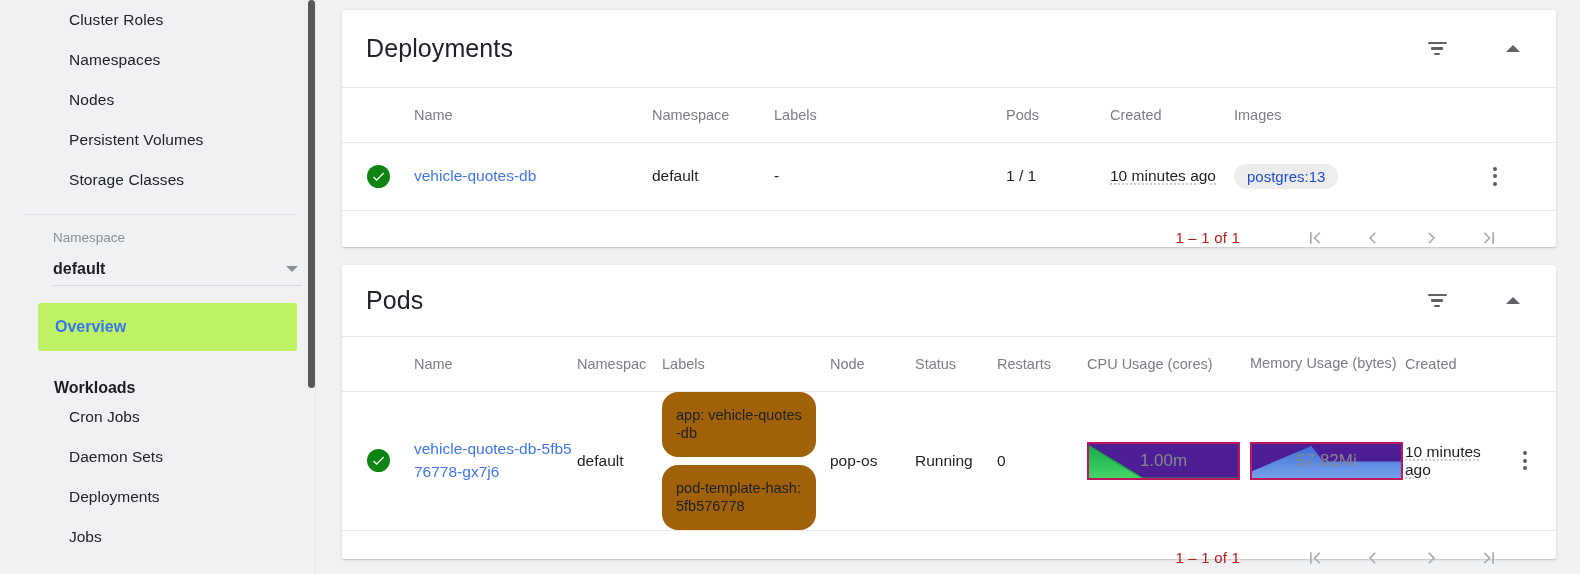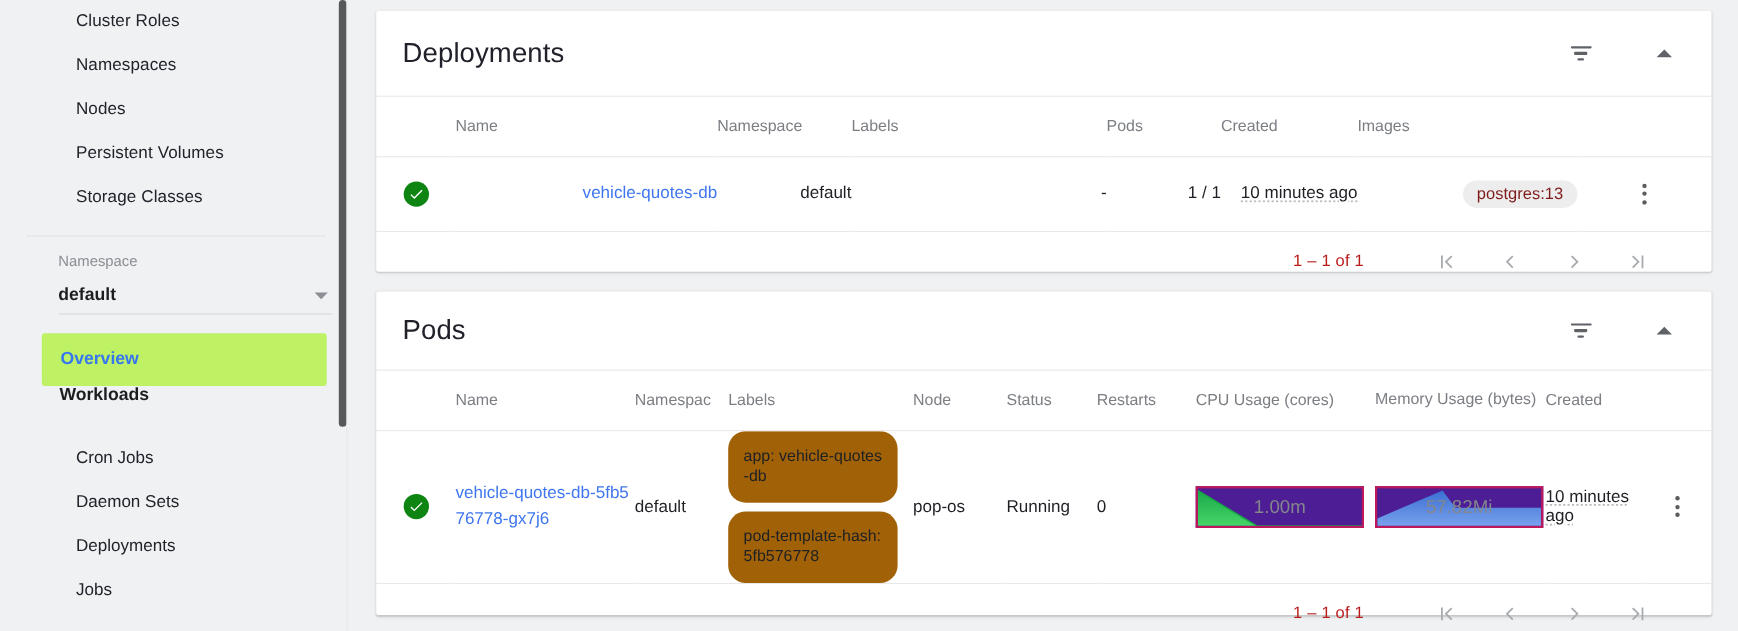--- a/index.html
+++ b/index.html
@@ -51,21 +51,21 @@
     border-right: 6px solid transparent;
     border-top: 6px solid #8c8f94;
   }
   .nav-sel {
     margin: 17px 19px 0 14px;
     height: 48px; background: #bef264; border-radius: 3px;
     display: flex; align-items: center; padding-left: 17px;
     font-size: 16px; color: #3676f0; font-weight: 600; cursor: pointer;
   }
   .nav-group {
-    height: 46px; display: flex; align-items: flex-start;
+    height: 46px; display: flex; align-items: flex-end;
     padding-left: 30px; font-size: 16px; font-weight: 700; color: #1c1d21;
     cursor: pointer;
   }
   .nav-sub {
     height: 40px; display: flex; align-items: center;
     padding-left: 45px; font-size: 15.5px; color: #22232a; cursor: pointer;
   }
   #sidebar-scrollbar {
     position: absolute; left: 284px; top: 0;
     width: 7px; height: 574px;
@@ -139,21 +139,21 @@
   .th-wrap { white-space: normal; line-height: 1.22; }
 
   .ok-badge {
     width: 23px; height: 23px; border-radius: 50%;
     background: #0e8413; display: flex; align-items: center; justify-content: center;
   }
   .ok-badge svg { display: block; }
   .link { color: #3f76ef; cursor: pointer; word-break: break-all; line-height: 1.45; }
   .chip {
     display: inline-block; background: #ededed; border-radius: 14px;
-    padding: 4px 13px; font-size: 15px; color: #7f1d1d;
+    padding: 4px 13px; font-size: 15px; color: #1d4ed8;
   }
   .label-chip {
     display: block; background: #a16207; border-radius: 16px;
     padding: 14px 14px; font-size: 14.5px; color: #202124;
     line-height: 1.28; max-width: 154px; margin-bottom: 8px;
     word-break: break-all;
   }
   .label-chip:last-child { margin-bottom: 0; }
   .dotted { text-decoration: underline dotted #b9bbbe; text-underline-offset: 3px; }
   .kebab {
@@ -282,21 +282,21 @@
             <th>Name</th>
             <th>Namespace</th>
             <th>Labels</th>
             <th>Pods</th>
             <th>Created</th>
             <th>Images</th>
             <th></th>
           </tr>
         </thead>
         <tbody>
-          <tr style="height:68px;text-align:right;">
+          <tr style="height:68px;">
             <td>
               <div style="display:flex;justify-content:center;">
                 <span class="ok-badge">
                   <svg width="15" height="15" viewBox="0 0 24 24">
                       <path fill="#fff" d="M9 16.2 4.8 12l-1.4 1.4L9 19 21 7l-1.4-1.4z"></path>
                     </svg>
                 </span>
               </div>
             </td>
             <td class="cell-pad">

